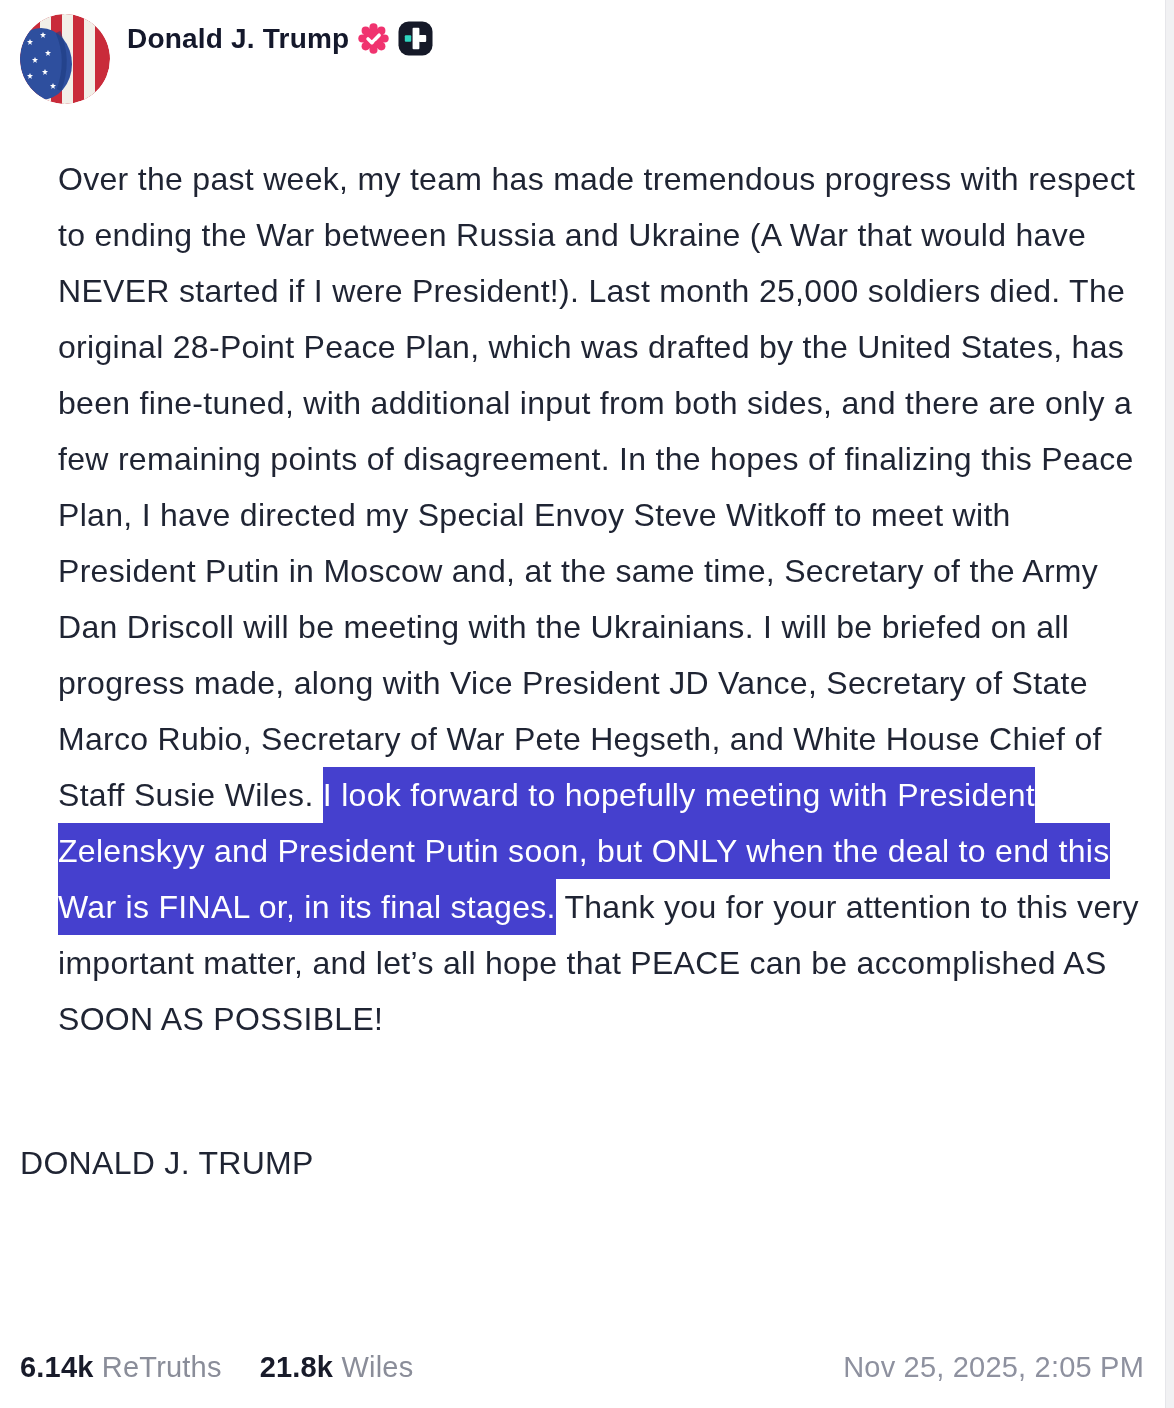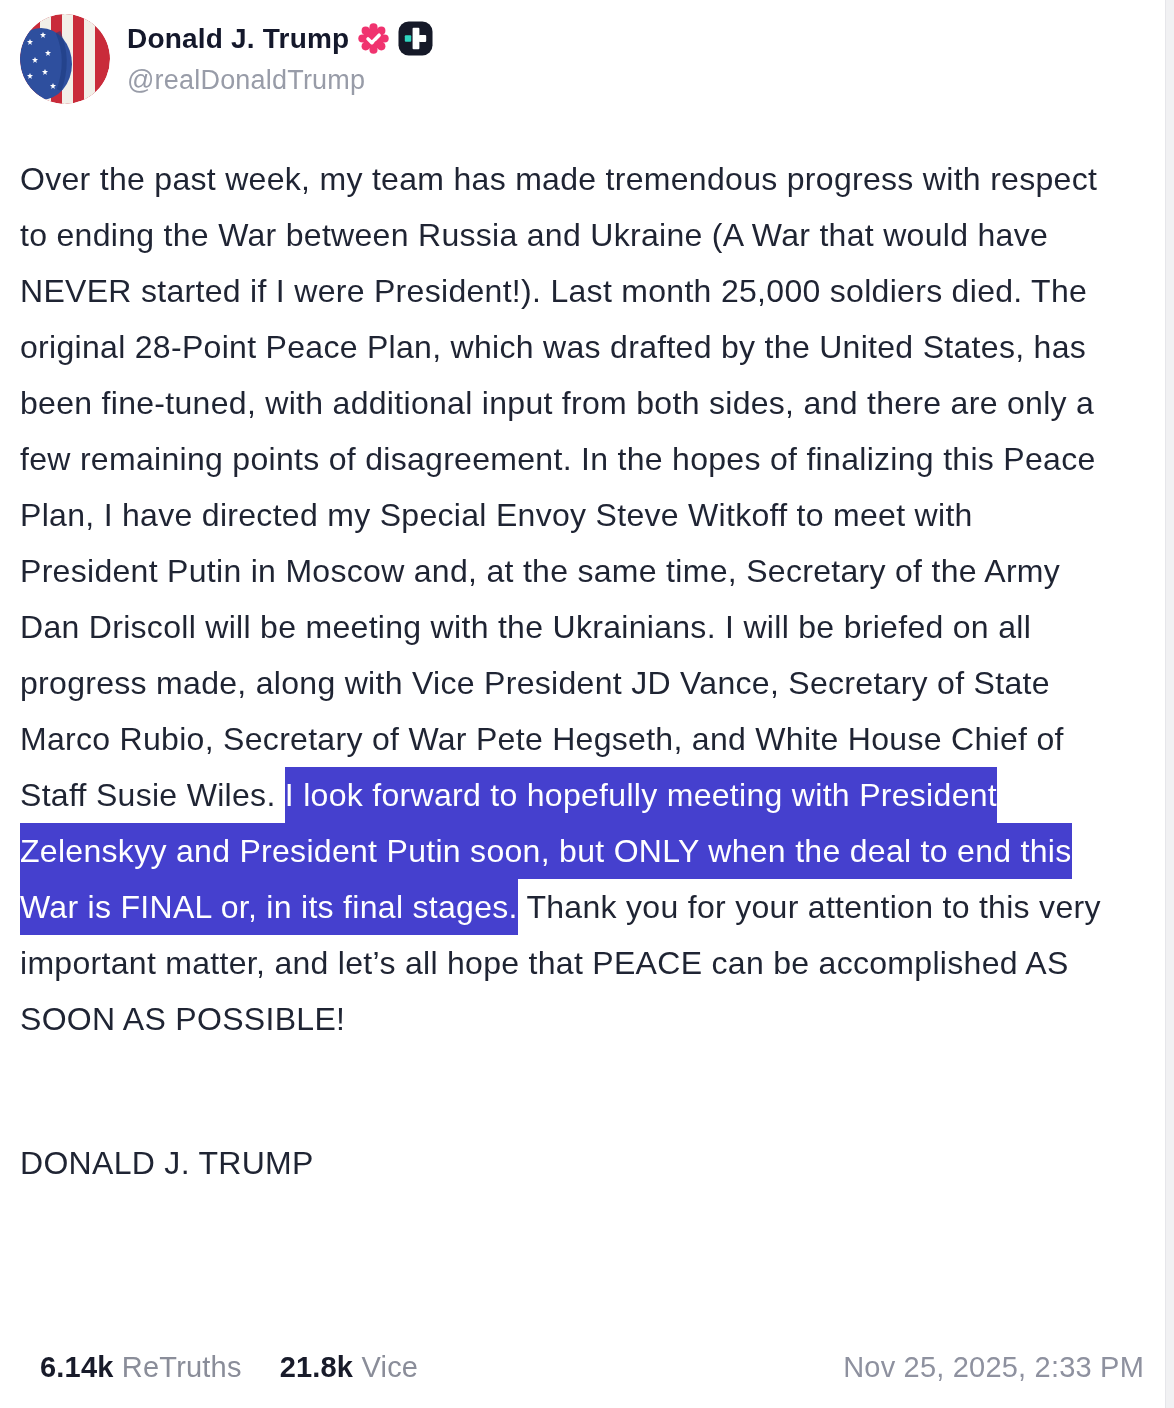--- a/index.html
+++ b/index.html
@@ -46,20 +46,21 @@
 
   
   .post-body {
     margin-top: 47px;
     padding: 0 20px;
     max-width: 1092px;
     font-size: 32px;
     line-height: 56px;
     letter-spacing: 0.3px;
     color: #1F2433;
+    margin-left: 38px;
   }
   .highlight {
     background: #4540CE;
     color: #FFFFFF;
     padding: 10px 0;
     -webkit-box-decoration-break: clone;
     box-decoration-break: clone;
   }
   .signature {
     margin-top: 56px;
@@ -71,21 +72,20 @@
   }
 
   
   .footer {
     margin-top: auto;
     padding: 0 30px 24px 20px;
     display: flex;
     align-items: center;
     font-size: 29px;
     letter-spacing: 0.2px;
-    margin-left: 20px;
   }
   .stat { cursor: pointer; }
   .stat + .stat { margin-left: 38px; }
   .stat b { font-weight: 700; color: #181B2A; }
   .stat span { color: #8A8D99; }
   .timestamp {
     margin-left: auto;
     color: #8E919F;
     cursor: pointer;
   }
@@ -156,35 +156,34 @@
 
       <span class="badge">
         <svg viewBox="0 0 36 36" width="35" height="35" aria-hidden="true">
           <rect x="0.5" y="0.5" width="35" height="35" rx="10.5" fill="#151928"></rect>
           <rect x="15" y="7" width="7" height="22" rx="1" fill="#ffffff"></rect>
           <rect x="21.5" y="14.5" width="7.5" height="7" rx="1" fill="#ffffff"></rect>
           <rect x="7" y="14.7" width="6.6" height="6.6" rx="1" fill="#2FD6C0"></rect>
         </svg>
       </span>
     </div>
-    <div class="handle">@realDonaldTrump</div>
   </div>
 </div>
 
 <p class="post-body"><span>Over the past week, my team has made tremendous progress with respect to ending the War between Russia and Ukraine (A War that would have NEVER started if I were President!). Last month 25,000 soldiers died. The original 28-Point Peace Plan, which was drafted by the United States, has been fine-tuned, with additional input from both sides, and there are only a few remaining points of disagreement. In the hopes of finalizing this Peace Plan, I have directed my Special Envoy Steve Witkoff to meet with President Putin in Moscow and, at the same time, Secretary of the Army Dan Driscoll will be meeting with the Ukrainians. I will be briefed on all progress made, along with Vice President JD Vance, Secretary of State Marco Rubio, Secretary of War Pete Hegseth, and White House Chief of Staff Susie Wiles. </span><span class="highlight">I look forward to hopefully meeting with President Zelenskyy and President Putin soon, but ONLY when the deal to end this War is FINAL or, in its final stages.</span><span> Thank you for your attention to this very important matter, and let’s all hope that PEACE can be accomplished AS SOON AS POSSIBLE!</span></p>
 
 <div class="signature">
   <div>DONALD J. TRUMP</div>
 </div>
 
 <div class="footer">
   <div class="stat">
     <b>6.14k</b>
     <span>ReTruths</span>
   </div>
   <div class="stat">
     <b>21.8k</b>
-    <span>Vice</span>
+    <span>Wiles</span>
   </div>
-  <div class="timestamp">Nov 25, 2025, 2:33 PM</div>
+  <div class="timestamp">Nov 25, 2025, 2:05 PM</div>
 </div>
 
 <div class="scrollbar"></div>
 
 </body></html>

